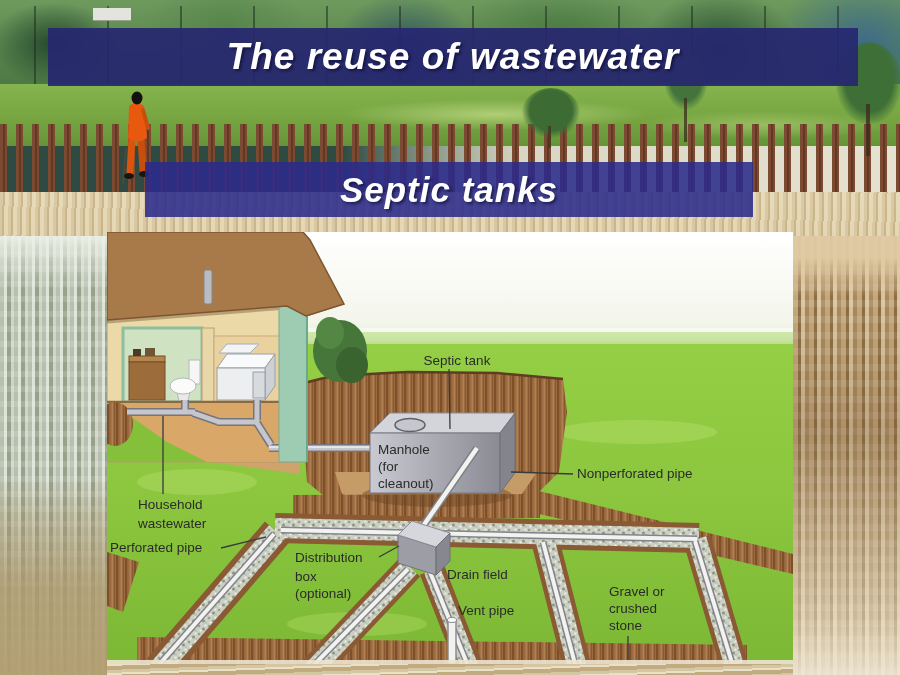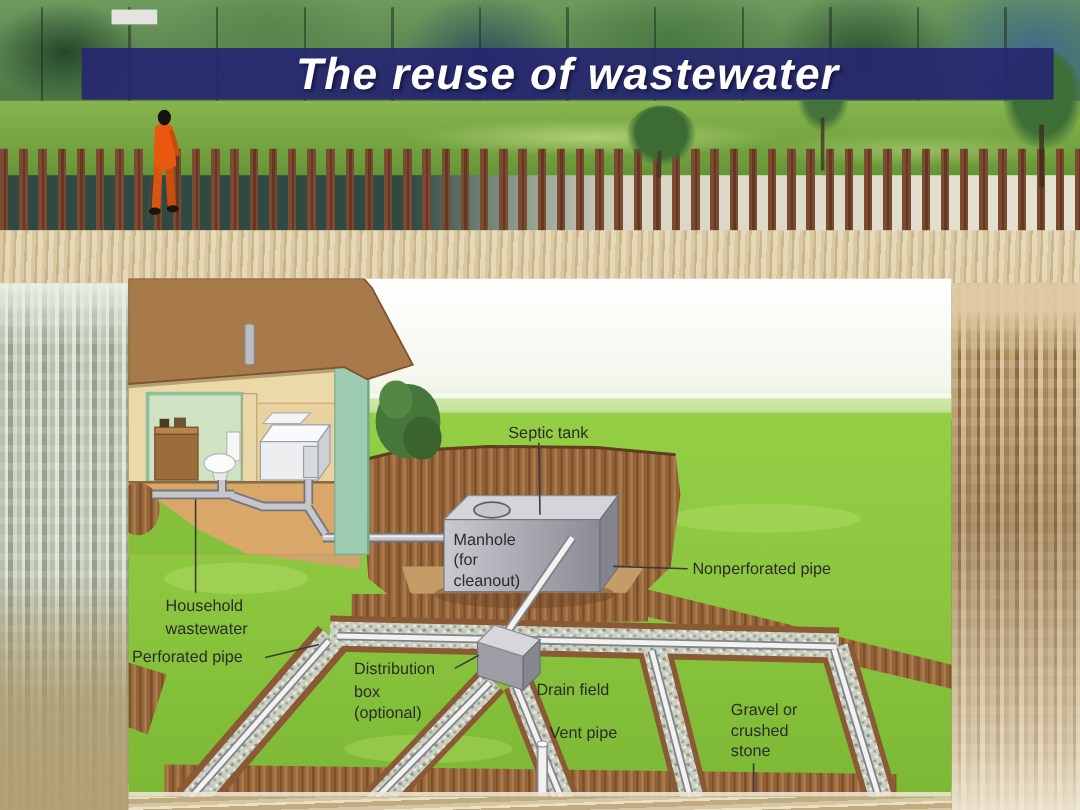--- a/index.html
+++ b/index.html
@@ -51,21 +51,21 @@
     background:repeating-linear-gradient(178deg,#d6c7a4 0 3px,#e9e0c5 3px 5px,#c2ab80 5px 9px);}
   .canopy{border-radius:50%;}
   .t1c{left:522px;top:88px;width:58px;height:50px;background:radial-gradient(ellipse at 50% 45%, #3c6c34 0 52%, rgba(60,108,52,0) 72%);}
   .t1t{left:548px;top:126px;width:3px;height:22px;background:rgba(70,52,34,0.8);}
   .t2c{left:664px;top:52px;width:44px;height:58px;background:radial-gradient(ellipse at 50% 45%, #44743c 0 50%, rgba(68,116,60,0) 72%);}
   .t2t{left:684px;top:98px;width:3px;height:44px;background:rgba(60,45,30,0.75);}
   .t3c{left:836px;top:42px;width:66px;height:82px;background:radial-gradient(ellipse at 50% 45%, #3e6f36 0 52%, rgba(62,111,54,0) 74%);}
   .t3t{left:866px;top:104px;width:4px;height:52px;background:rgba(60,45,30,0.8);}
   
   .banner{display:flex;align-items:center;justify-content:center;}
-  .title-banner{left:48px;top:40px;width:810px;height:43px;background:rgba(38,38,112,0.92);margin-left:20px;}
+  .title-banner{left:48px;top:28px;width:810px;height:58px;background:rgba(38,38,112,0.92);}
   .subtitle-banner{left:145px;top:162px;width:608px;height:55px;background:rgba(42,42,140,0.87);}
   .banner-text{color:#ffffff;font-weight:bold;font-style:italic;font-size:37px;letter-spacing:1px;
     text-shadow:2px 2px 3px rgba(8,8,40,0.6);white-space:nowrap;}
   .banner-text.sub{font-size:35px;}
   
   .diagram{left:107px;top:232px;width:686px;height:432px;display:block;}
   .dlabel{font-family:"Liberation Sans",sans-serif;font-size:13.5px;fill:#2b2b2b;}
   .leader{stroke:#3a3a3a;stroke-width:1.3;fill:none;}
 </style>
 </head>
@@ -97,20 +97,23 @@
     <path d="M23,20 L28,38" stroke="#c94e0c" stroke-width="4" stroke-linecap="round"></path>
     <ellipse cx="17" cy="8" rx="5.5" ry="6.5" fill="#141210"></ellipse>
   </svg>
 
   <div class="abs wf-left"></div>
   <div class="abs wf-right"></div>
   <div class="abs water-bottom"></div>
 
   <div class="abs banner title-banner">
     <span class="banner-text">The reuse of wastewater</span>
+  </div>
+  <div class="abs banner subtitle-banner">
+    <span class="banner-text sub">Septic tanks</span>
   </div>
 
   <svg class="abs diagram" viewBox="0 0 686 432">
     <defs>
       <linearGradient id="sky" x1="0" y1="0" x2="0" y2="1">
         <stop offset="0" stop-color="#ffffff"></stop>
           <stop offset="0.75" stop-color="#f4f6ec"></stop>
           <stop offset="1" stop-color="#ddebc9"></stop>
       </linearGradient>
       <linearGradient id="grassG" x1="0" y1="0" x2="0" y2="1">

